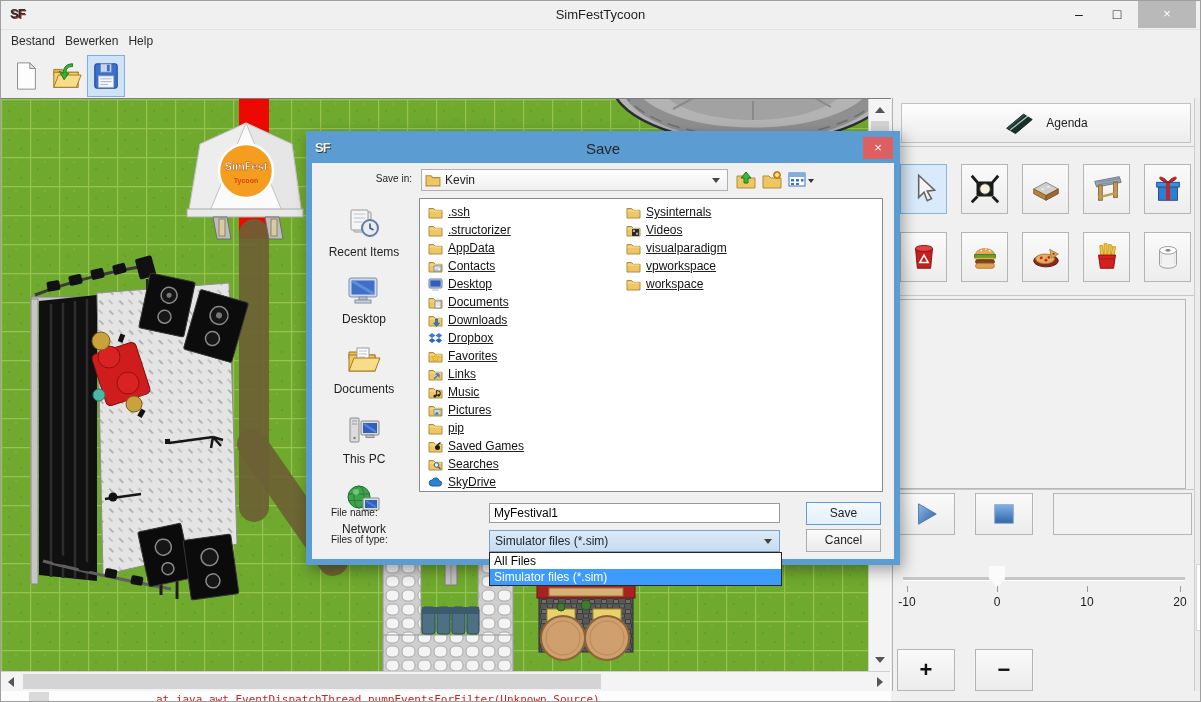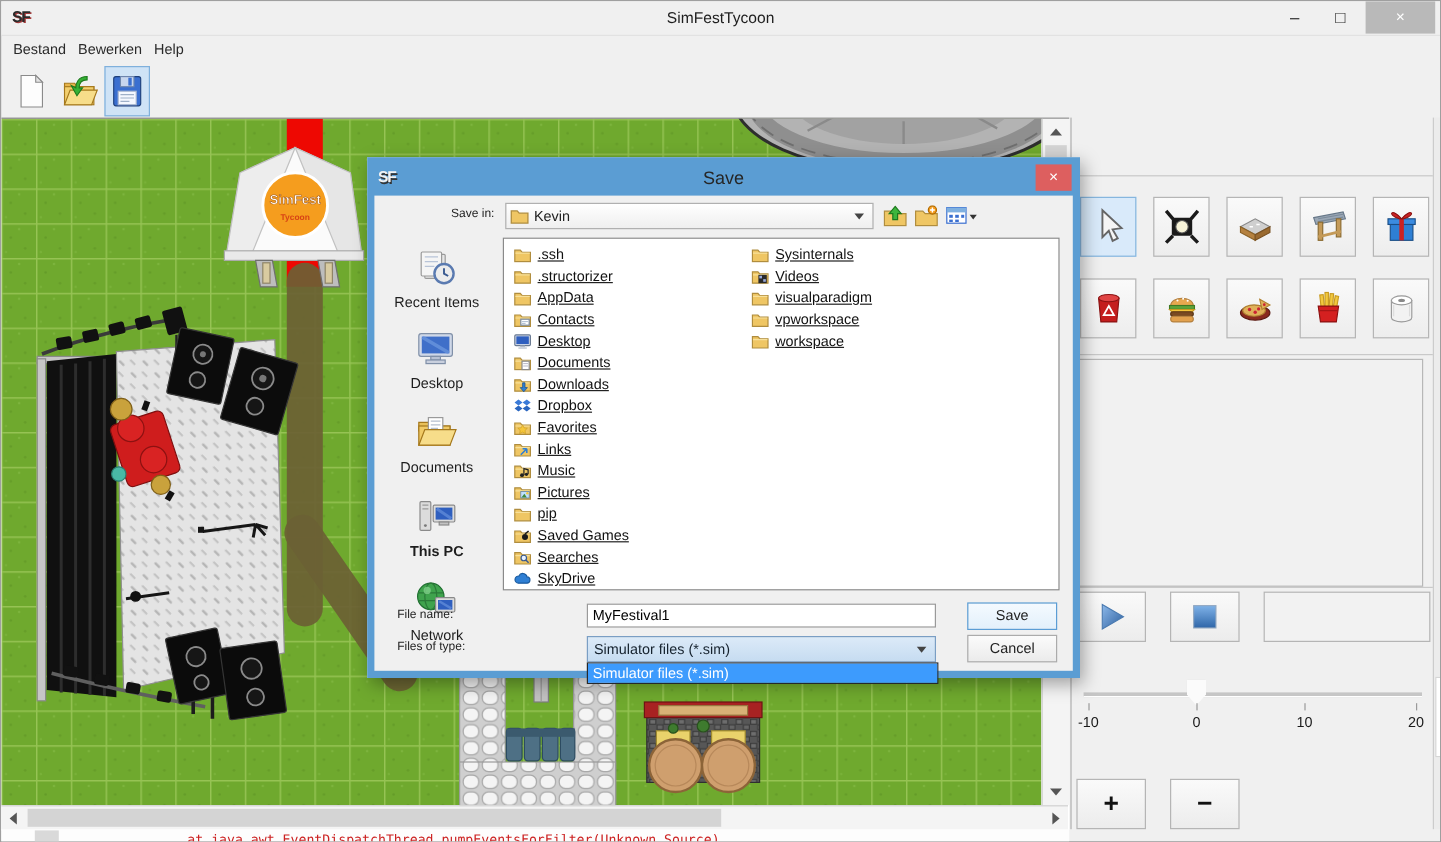--- a/index.html
+++ b/index.html
@@ -304,20 +304,28 @@
       <div class="sarrow" style="right:7px;top:5px;border-top:5px solid transparent;border-bottom:5px solid transparent;border-left:6px solid #555"></div>
     </div>
   </div>
 
   <div id="console">
     <div class="box"></div>
     <div class="line">at java.awt.EventDispatchThread.pumpEventsForFilter(Unknown Source)</div>
   </div>
 
   <div id="rpanel">
+    <div id="agenda">
+      <svg width="30" height="26" viewBox="0 0 34 28">
+        <polygon points="3,20 22,4 32,10 13,26" fill="#16312b" stroke="#0a1a16"></polygon>
+        <polygon points="3,20 22,4 24,5 5,21" fill="#2c4f45"></polygon>
+        <path d="M7 22 L27 6" stroke="#b9b9b9" stroke-width="1.6"></path>
+      </svg>
+      <span>Agenda</span>
+    </div>
     <div class="sep" style="top:48px"></div>
     <div id="tools">
         <div class="tool sel" style="left: 7px; top: 66px;">
           <span><svg width="34" height="36" viewBox="0 0 32 32">
               <path d="M11 4 L11 25 L16 20 L19 28 L23 26 L19 19 L26 18 Z" fill="#f5f5f5" stroke="#666" stroke-width="1.5"></path>
             </svg></span>
         </div>
         <div class="tool" style="left: 68px; top: 66px;">
           <span><svg width="34" height="36" viewBox="0 0 36 36">
               <path d="M10 12 L4 5 M26 12 L32 5 M10 27 L4 33 M26 27 L32 33" stroke="#1a1a1a" stroke-width="3"></path>
@@ -511,21 +519,21 @@
                 <rect x="13" y="24" width="8" height="3" fill="#b9c2d4" stroke="#8090a8"></rect>
                 <rect x="9" y="27" width="16" height="3" fill="#c9d0de" stroke="#8090a8"></rect>
               </svg></span><span class="plabel">Desktop</span></div>
           <div class="place" style="top: 146px;"><span><svg width="36" height="34" viewBox="0 0 36 34">
                 <path d="M3 9 h10 l2 3 h14 v4 H3 Z" fill="#e8c05a" stroke="#a5781c"></path>
                 <rect x="3" y="12" width="26" height="16" fill="#f0ca66" stroke="#a5781c"></rect>
                 <rect x="11" y="5" width="12" height="15" fill="#fff" stroke="#9a9a9a"></rect>
                 <path d="M13 8 h8 M13 11 h8 M13 14 h6" stroke="#b5bfce"></path>
                 <path d="M3 28 L8 15 h26 l-5 13 Z" fill="#f7dd8a" stroke="#a5781c"></path>
               </svg></span><span class="plabel">Documents</span></div>
-          <div class="place" style="top: 216px; font-weight: bold;"><span><svg width="36" height="34" viewBox="0 0 36 34">
+          <div class="place" style="top: 216px;"><span><svg width="36" height="34" viewBox="0 0 36 34">
                 <rect x="4" y="5" width="9" height="24" rx="1" fill="#dcdcdc" stroke="#8a8a8a"></rect>
                 <path d="M6 8 h5 M6 11 h5" stroke="#9a9a9a"></path>
                 <circle cx="8.5" cy="25" r="1.2" fill="#7a7a7a"></circle>
                 <rect x="15" y="8" width="18" height="14" rx="1" fill="#dcdcdc" stroke="#8a8a8a"></rect>
                 <rect x="17" y="10" width="14" height="10" fill="#2f5fbf"></rect>
                 <path d="M18 11 L30 19" stroke="#5f8ad8" stroke-width="2.5" opacity=".8"></path>
                 <rect x="20" y="22" width="8" height="2.5" fill="#c2c2c2" stroke="#8a8a8a"></rect>
               </svg></span><span class="plabel">This PC</span></div>
           <div class="place" style="top: 286px;"><span><svg width="36" height="34" viewBox="0 0 36 34">
                 <circle cx="13" cy="14" r="11" fill="#3fa34d" stroke="#1f6f30"></circle>
@@ -763,16 +771,17 @@
       <div class="dlabel" style="left:19px;top:371px">Files of type:</div>
       <div id="ftype-combo">
         <span class="txt">Simulator files (*.sim)</span>
         <div class="carrow"></div>
       </div>
       <div class="dbtn" id="btn-cancel">Cancel</div>
     </div>
   </div>
 
   <div id="typepopup">
+      <div class="popt">All Files</div>
       <div class="popt sel">Simulator files (*.sim)</div>
     </div>
 
 </div>
 
 </body></html>

